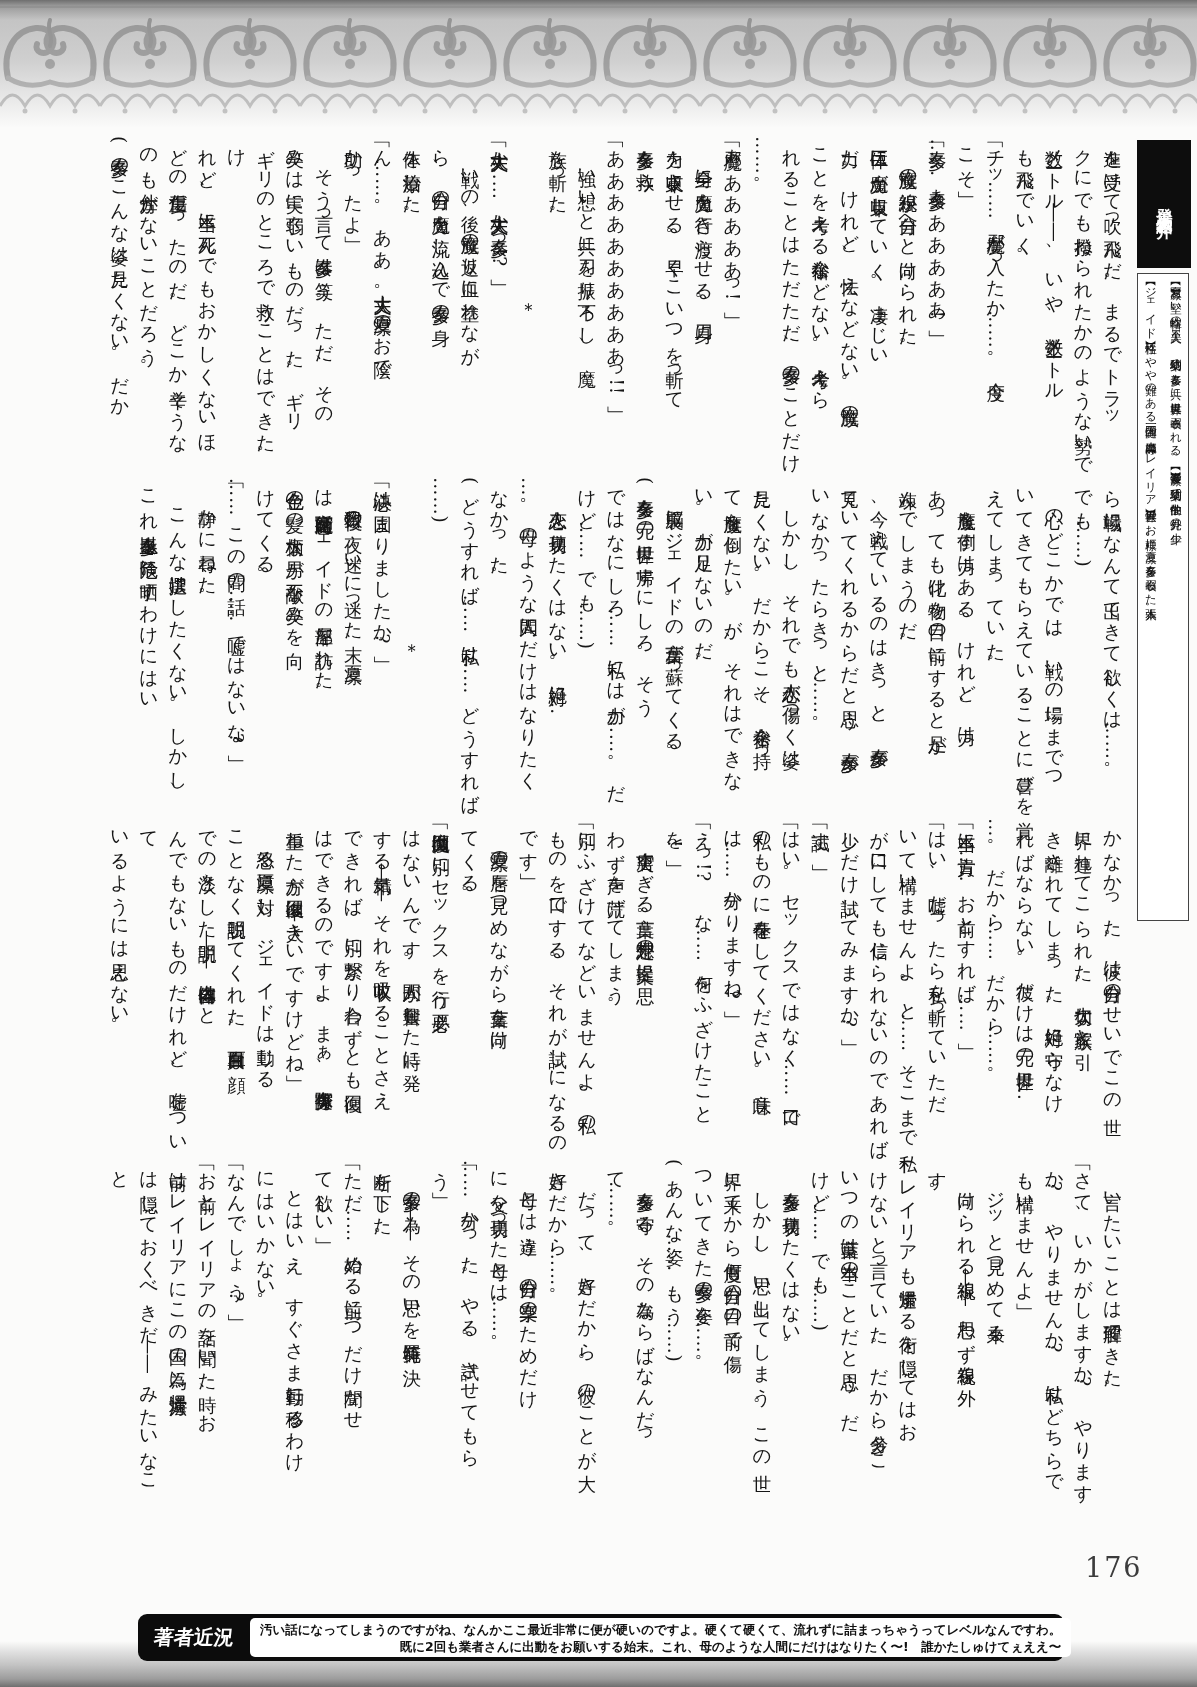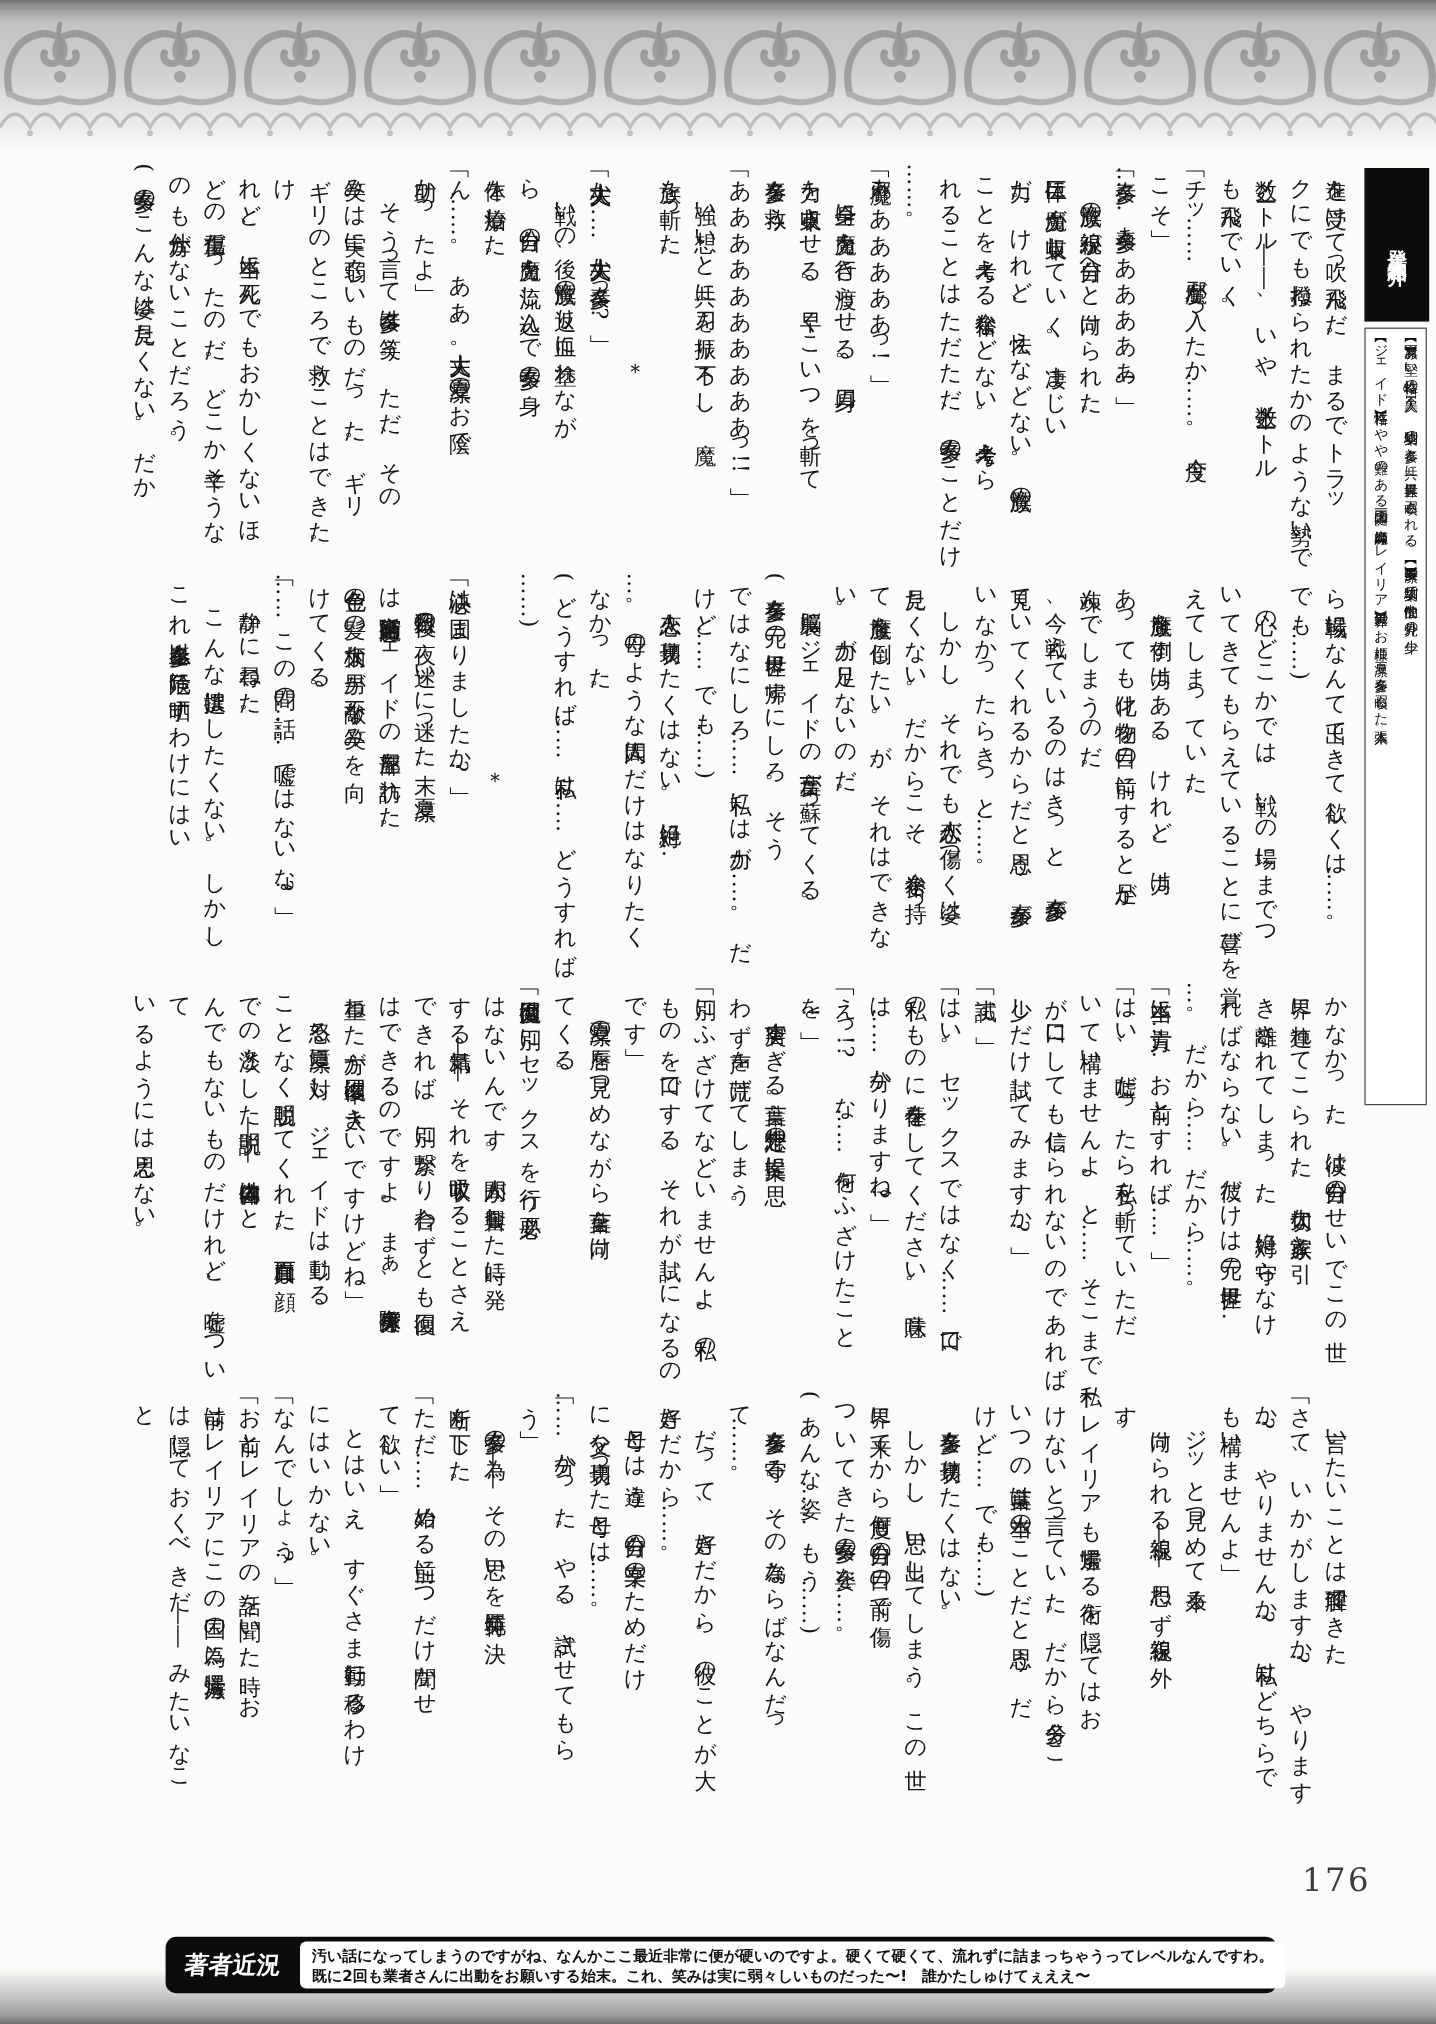--- a/index.html
+++ b/index.html
@@ -86,21 +86,21 @@
   }
   .author-box {
     flex:1 1 auto; margin-right:5px;
     background:#fff; border-radius:5px;
     height:39px;
     padding:2px 10px; box-sizing:border-box;
     display:flex; flex-direction:column; justify-content:center;
   }
   .author-box div {
     font-size:12.5px; font-weight:bold; color:#111;
-    line-height:17px; white-space:nowrap; overflow:hidden;
+    line-height:17px; white-space:nowrap; overflow:hidden;text-align:right;
   }
 </style>
 </head>
 <body>
 
 <div class="page">
 
   <div class="frieze frieze-top">
     <svg width="1197" height="128" viewBox="0 0 1197 128" aria-hidden="true">
       <defs>
@@ -295,21 +295,21 @@
 「お前とレイリアの話を聞いた時、お
 前はレイリアにこの国の為に帰還方法
 は隠しておくべきだ――みたいなこと</div>
 
   <div class="page-number">176</div>
 
   <div class="author-bar">
     <div class="author-label">著者近況</div>
     <div class="author-box">
       <div>汚い話になってしまうのですがね、なんかここ最近非常に便が硬いのですよ。硬くて硬くて、流れずに詰まっちゃうってレベルなんですわ。</div>
-      <div>既に2回も業者さんに出動をお願いする始末。これ、笑みは実に弱々しいものだった〜!　誰かたしゅけてぇええ〜</div>
+      <div>既に2回も業者さんに出動をお願いする始末。これ、母のような人間にだけはなりたく〜!　誰かたしゅけてぇええ〜</div>
     </div>
   </div>
 
   <div class="frieze frieze-bottom">
     <svg width="1197" height="46" viewBox="0 0 46 0" style="width:1197px;height:46px" aria-hidden="true">
       <g opacity="0.45">
         <use href="#tileA" x="0" y="14"></use>
           <use href="#tileA" x="100" y="14"></use>
           <use href="#tileA" x="200" y="14"></use>
           <use href="#tileA" x="300" y="14"></use>

